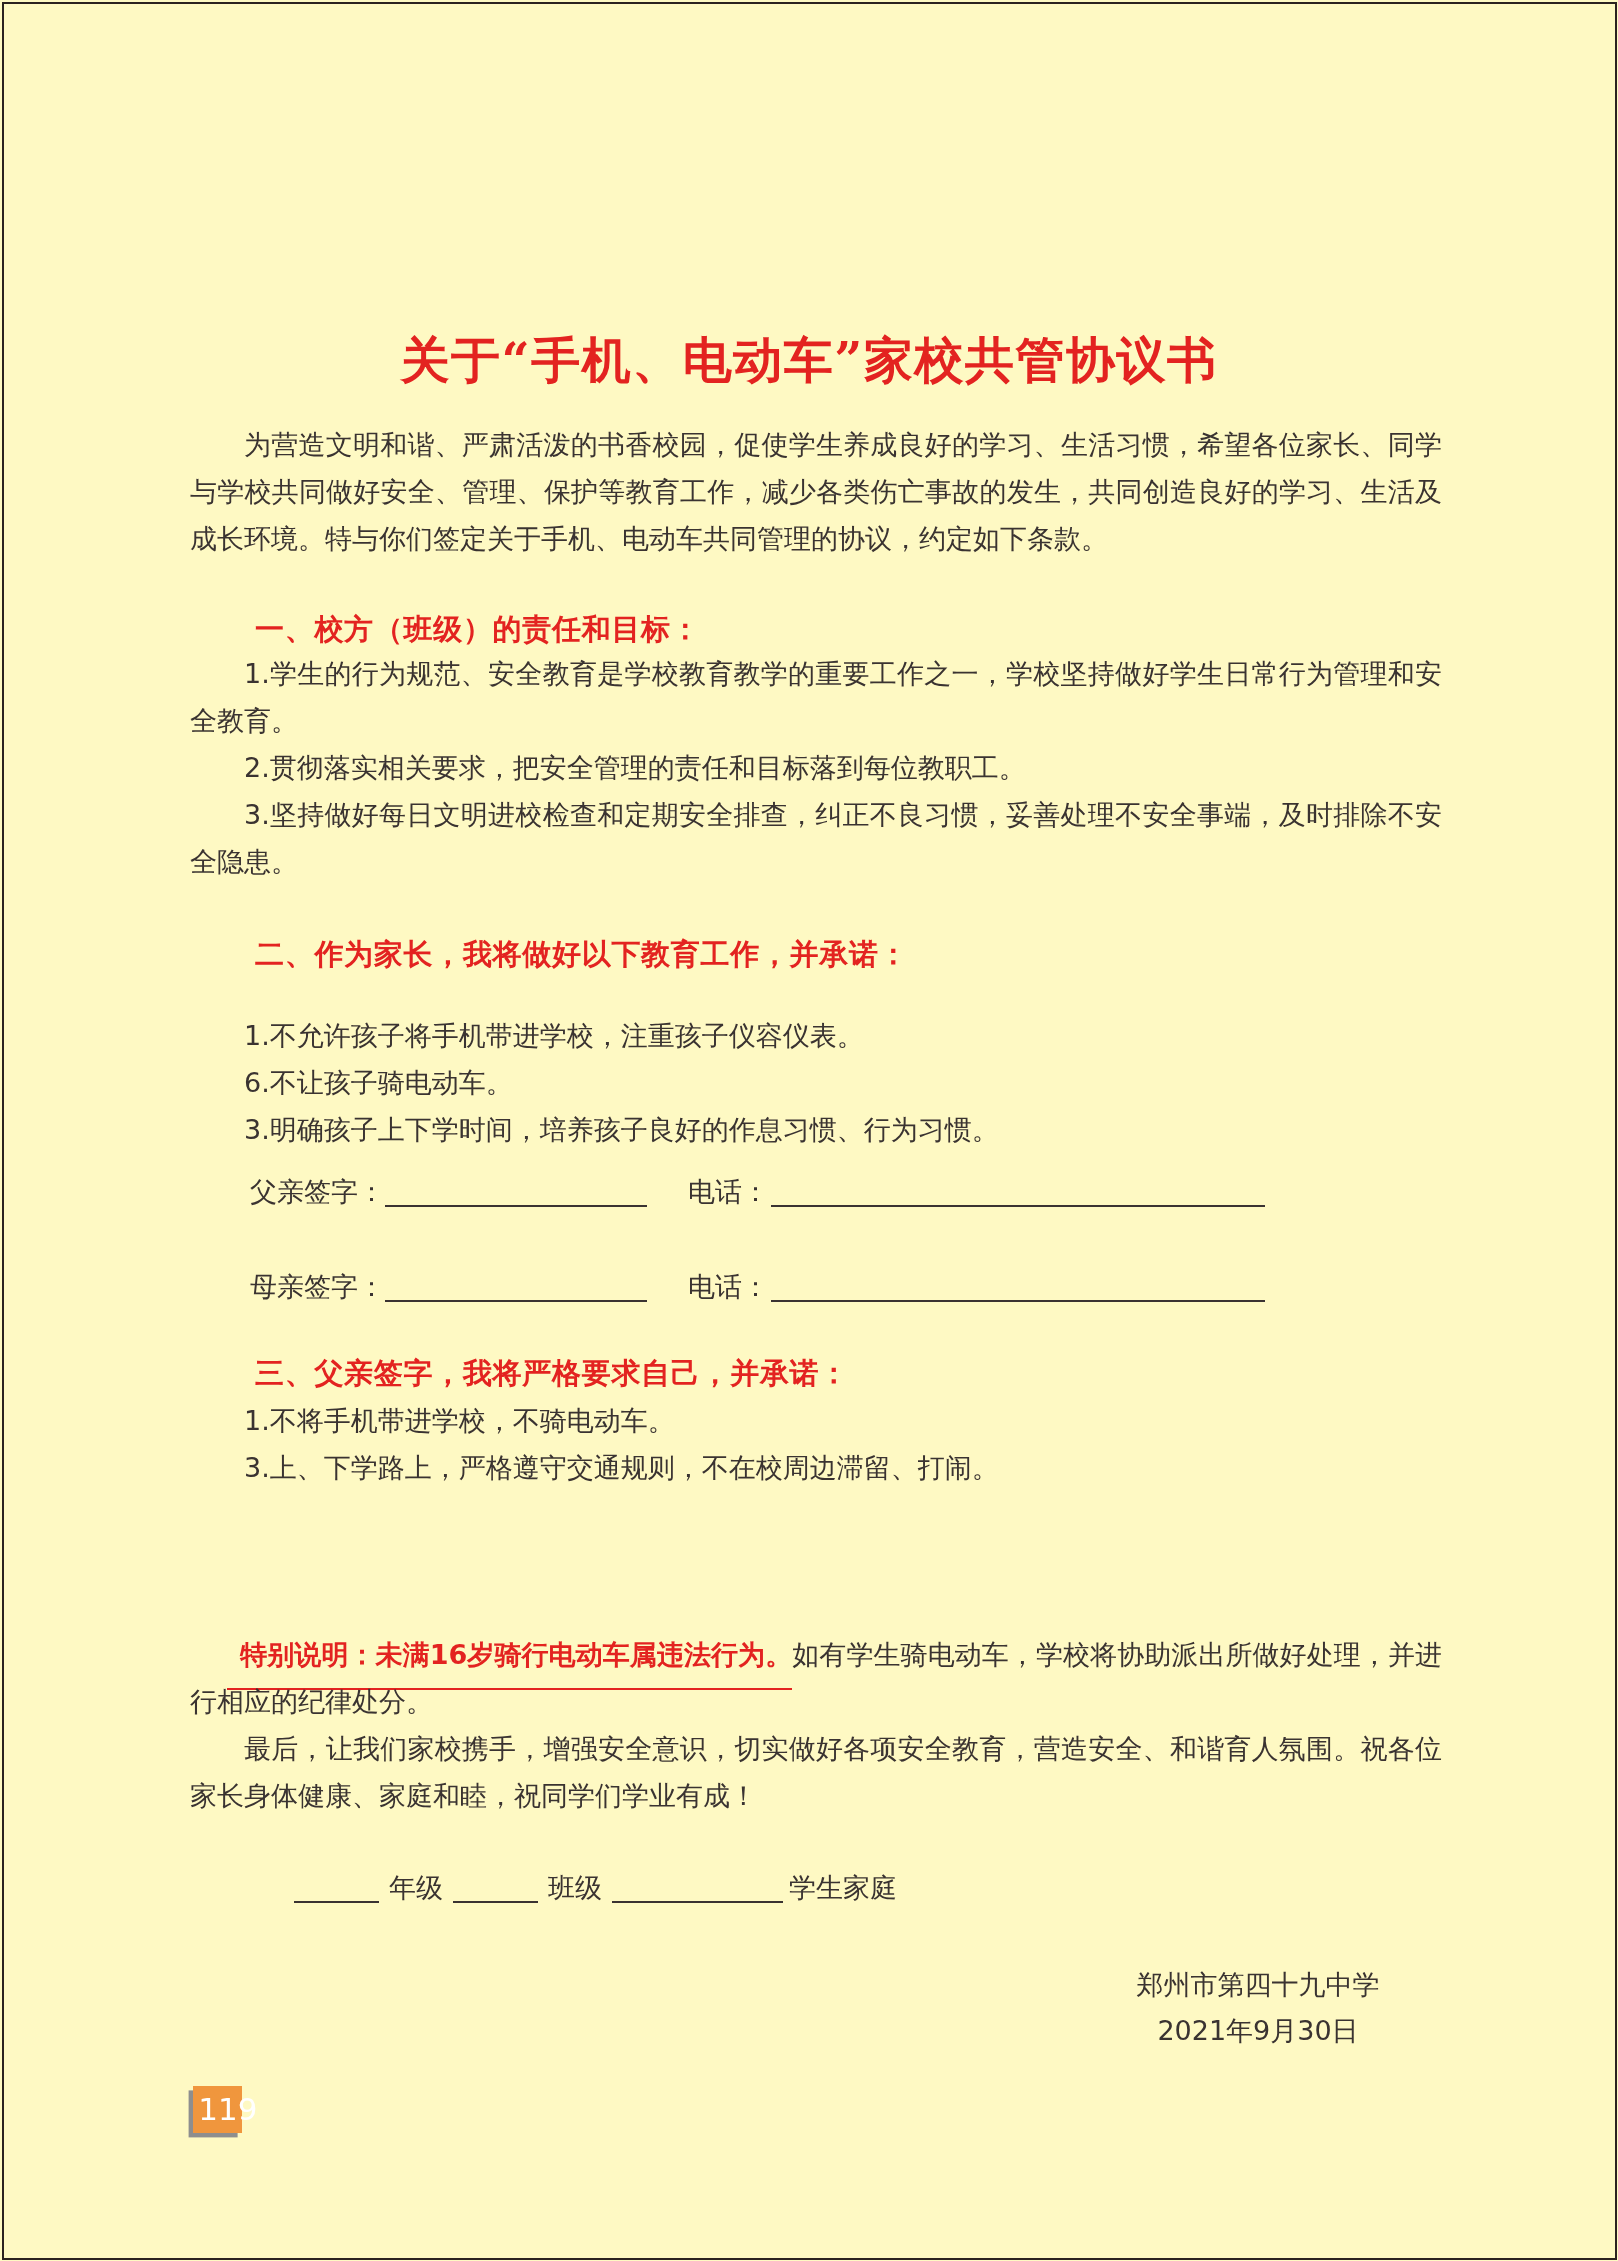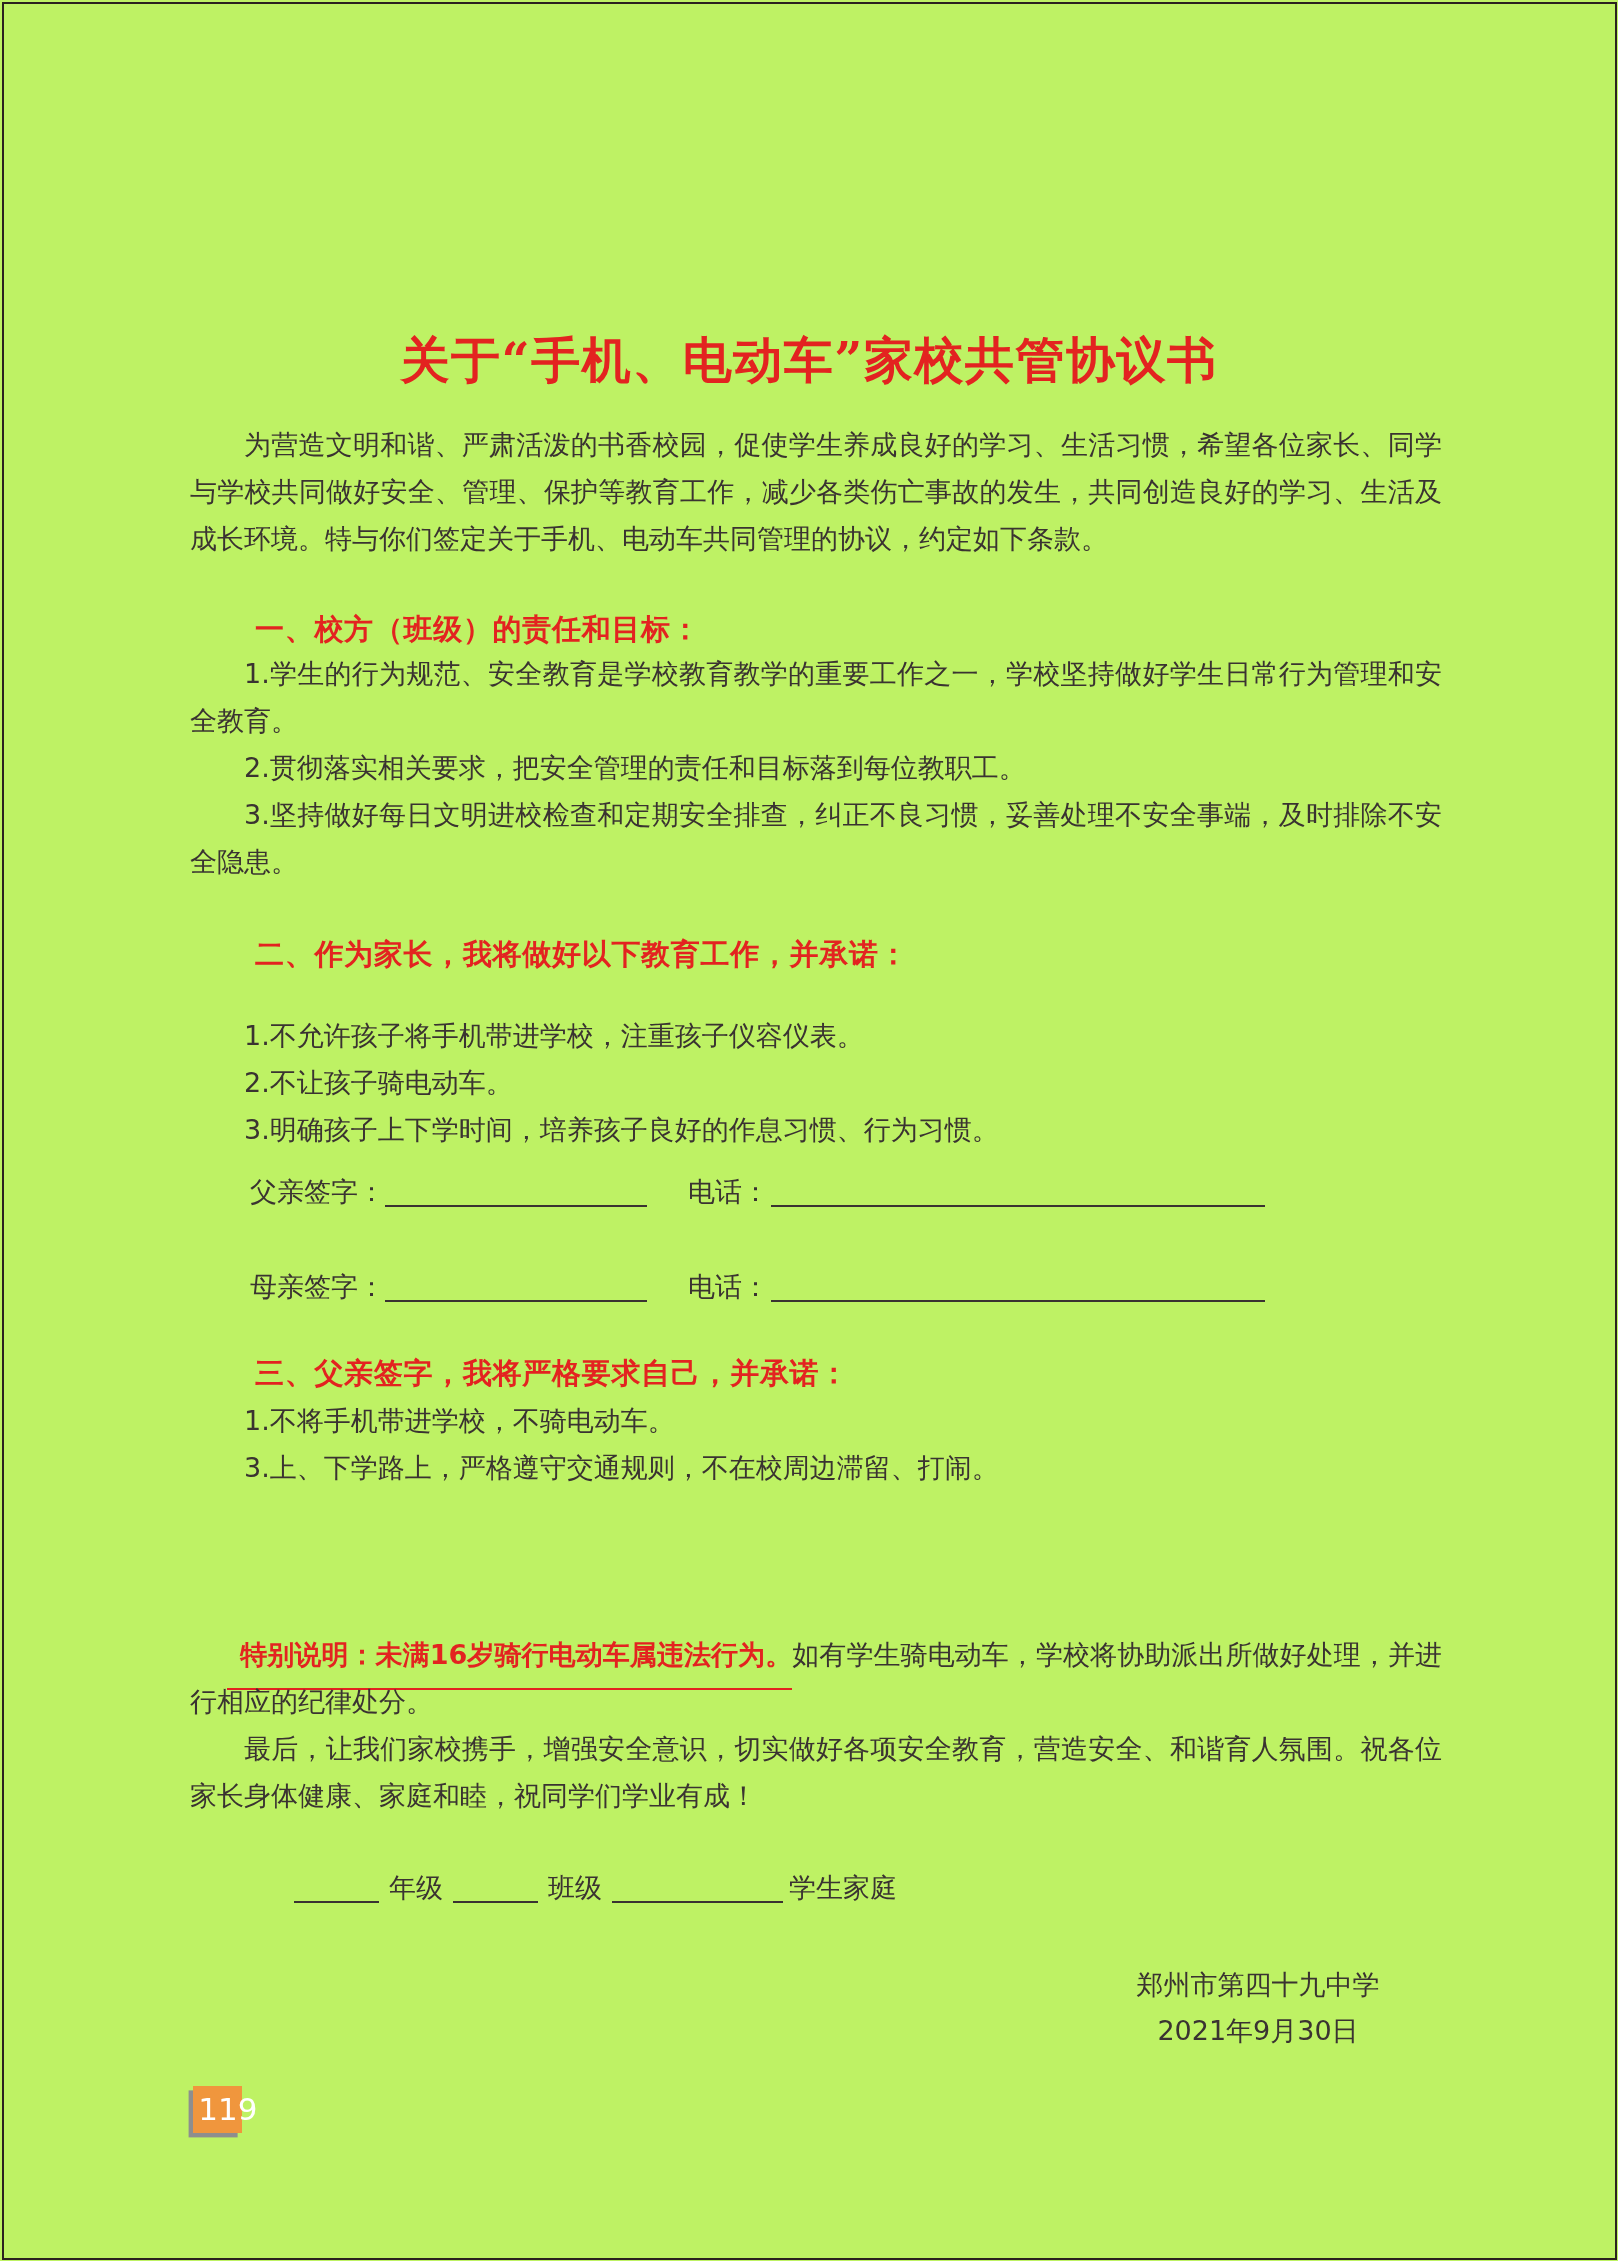--- a/index.html
+++ b/index.html
@@ -1,20 +1,20 @@
 <!DOCTYPE html>
 <html style="font-size:11.8px"><head>
 <meta charset="utf-8">
 <style>
   html,body{margin:0;padding:0;background:#ffffff;}
   .page{
     position:relative;
     width:1618px;
     height:2261px;
-    background:#bef264;
+    background:#fef9c3;
     font-family:"DejaVu Sans","Liberation Sans",sans-serif;
     color:#3a3331;
     overflow:hidden;
   }
   .frame{
     position:absolute;
     inset:1.5px;
     border:2.9px solid #2b221f;
     pointer-events:none;
   }
@@ -130,21 +130,21 @@
   <h2 class="sec-head" style="top:606px;">一、校方（班级）的责任和目标：</h2>
   <div class="block" style="top:650px;">
     <p class="para">1.学生的行为规范、安全教育是学校教育教学的重要工作之一，学校坚持做好学生日常行为管理和安全教育。</p>
     <p class="para">2.贯彻落实相关要求，把安全管理的责任和目标落到每位教职工。</p>
     <p class="para">3.坚持做好每日文明进校检查和定期安全排查，纠正不良习惯，妥善处理不安全事端，及时排除不安全隐患。</p>
   </div>
 
   <h2 class="sec-head" style="top:931px;">二、作为家长，我将做好以下教育工作，并承诺：</h2>
   <div class="block" style="top:978px;margin-top:34px;">
     <p class="para">1.不允许孩子将手机带进学校，注重孩子仪容仪表。</p>
-    <p class="para">2.不让孩子骑电动车。</p>
+    <p class="para">6.不让孩子骑电动车。</p>
     <p class="para">3.明确孩子上下学时间，培养孩子良好的作息习惯、行为习惯。</p>
   </div>
 
   <div class="sig-row" style="top:1264px;">
     <span>母亲签字：</span><span class="blank sig"></span><span class="sig-phone-label">电话：</span><span class="blank phone"></span>
   </div>
 
   <div class="sig-row" style="top:1169px;">
     <span>父亲签字：</span><span class="blank sig"></span><span class="sig-phone-label">电话：</span><span class="blank phone"></span>
   </div>

